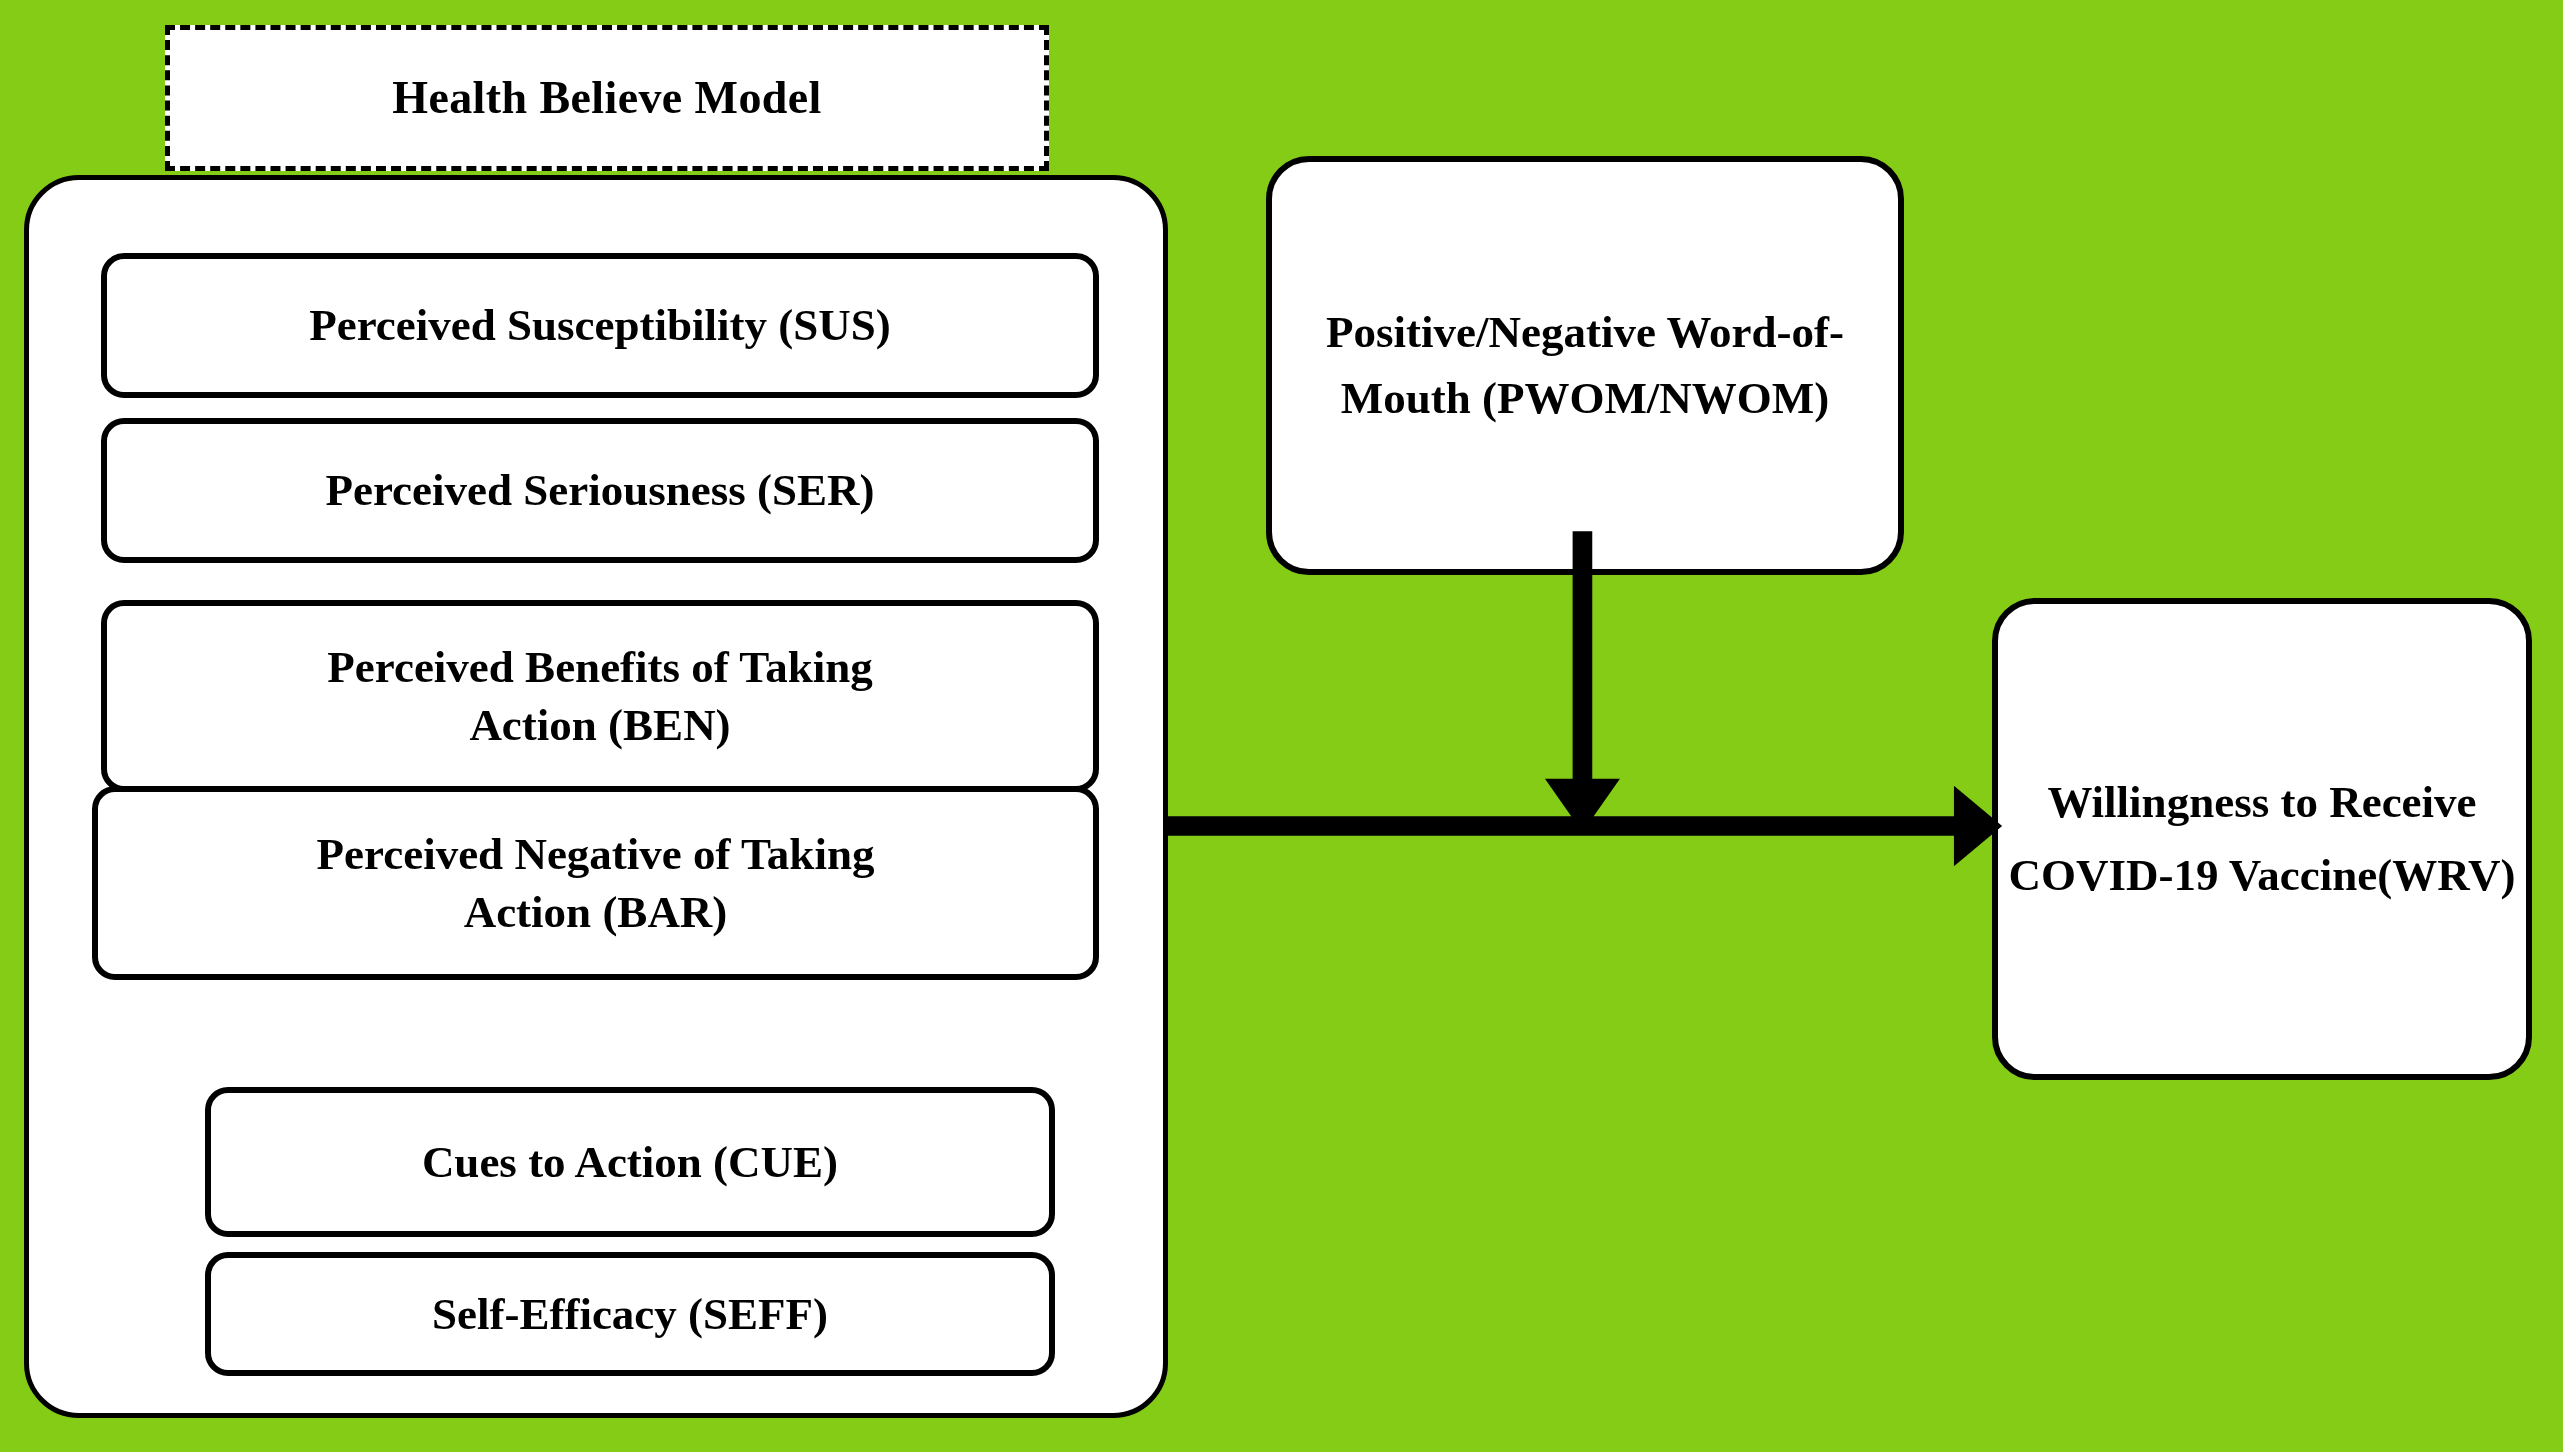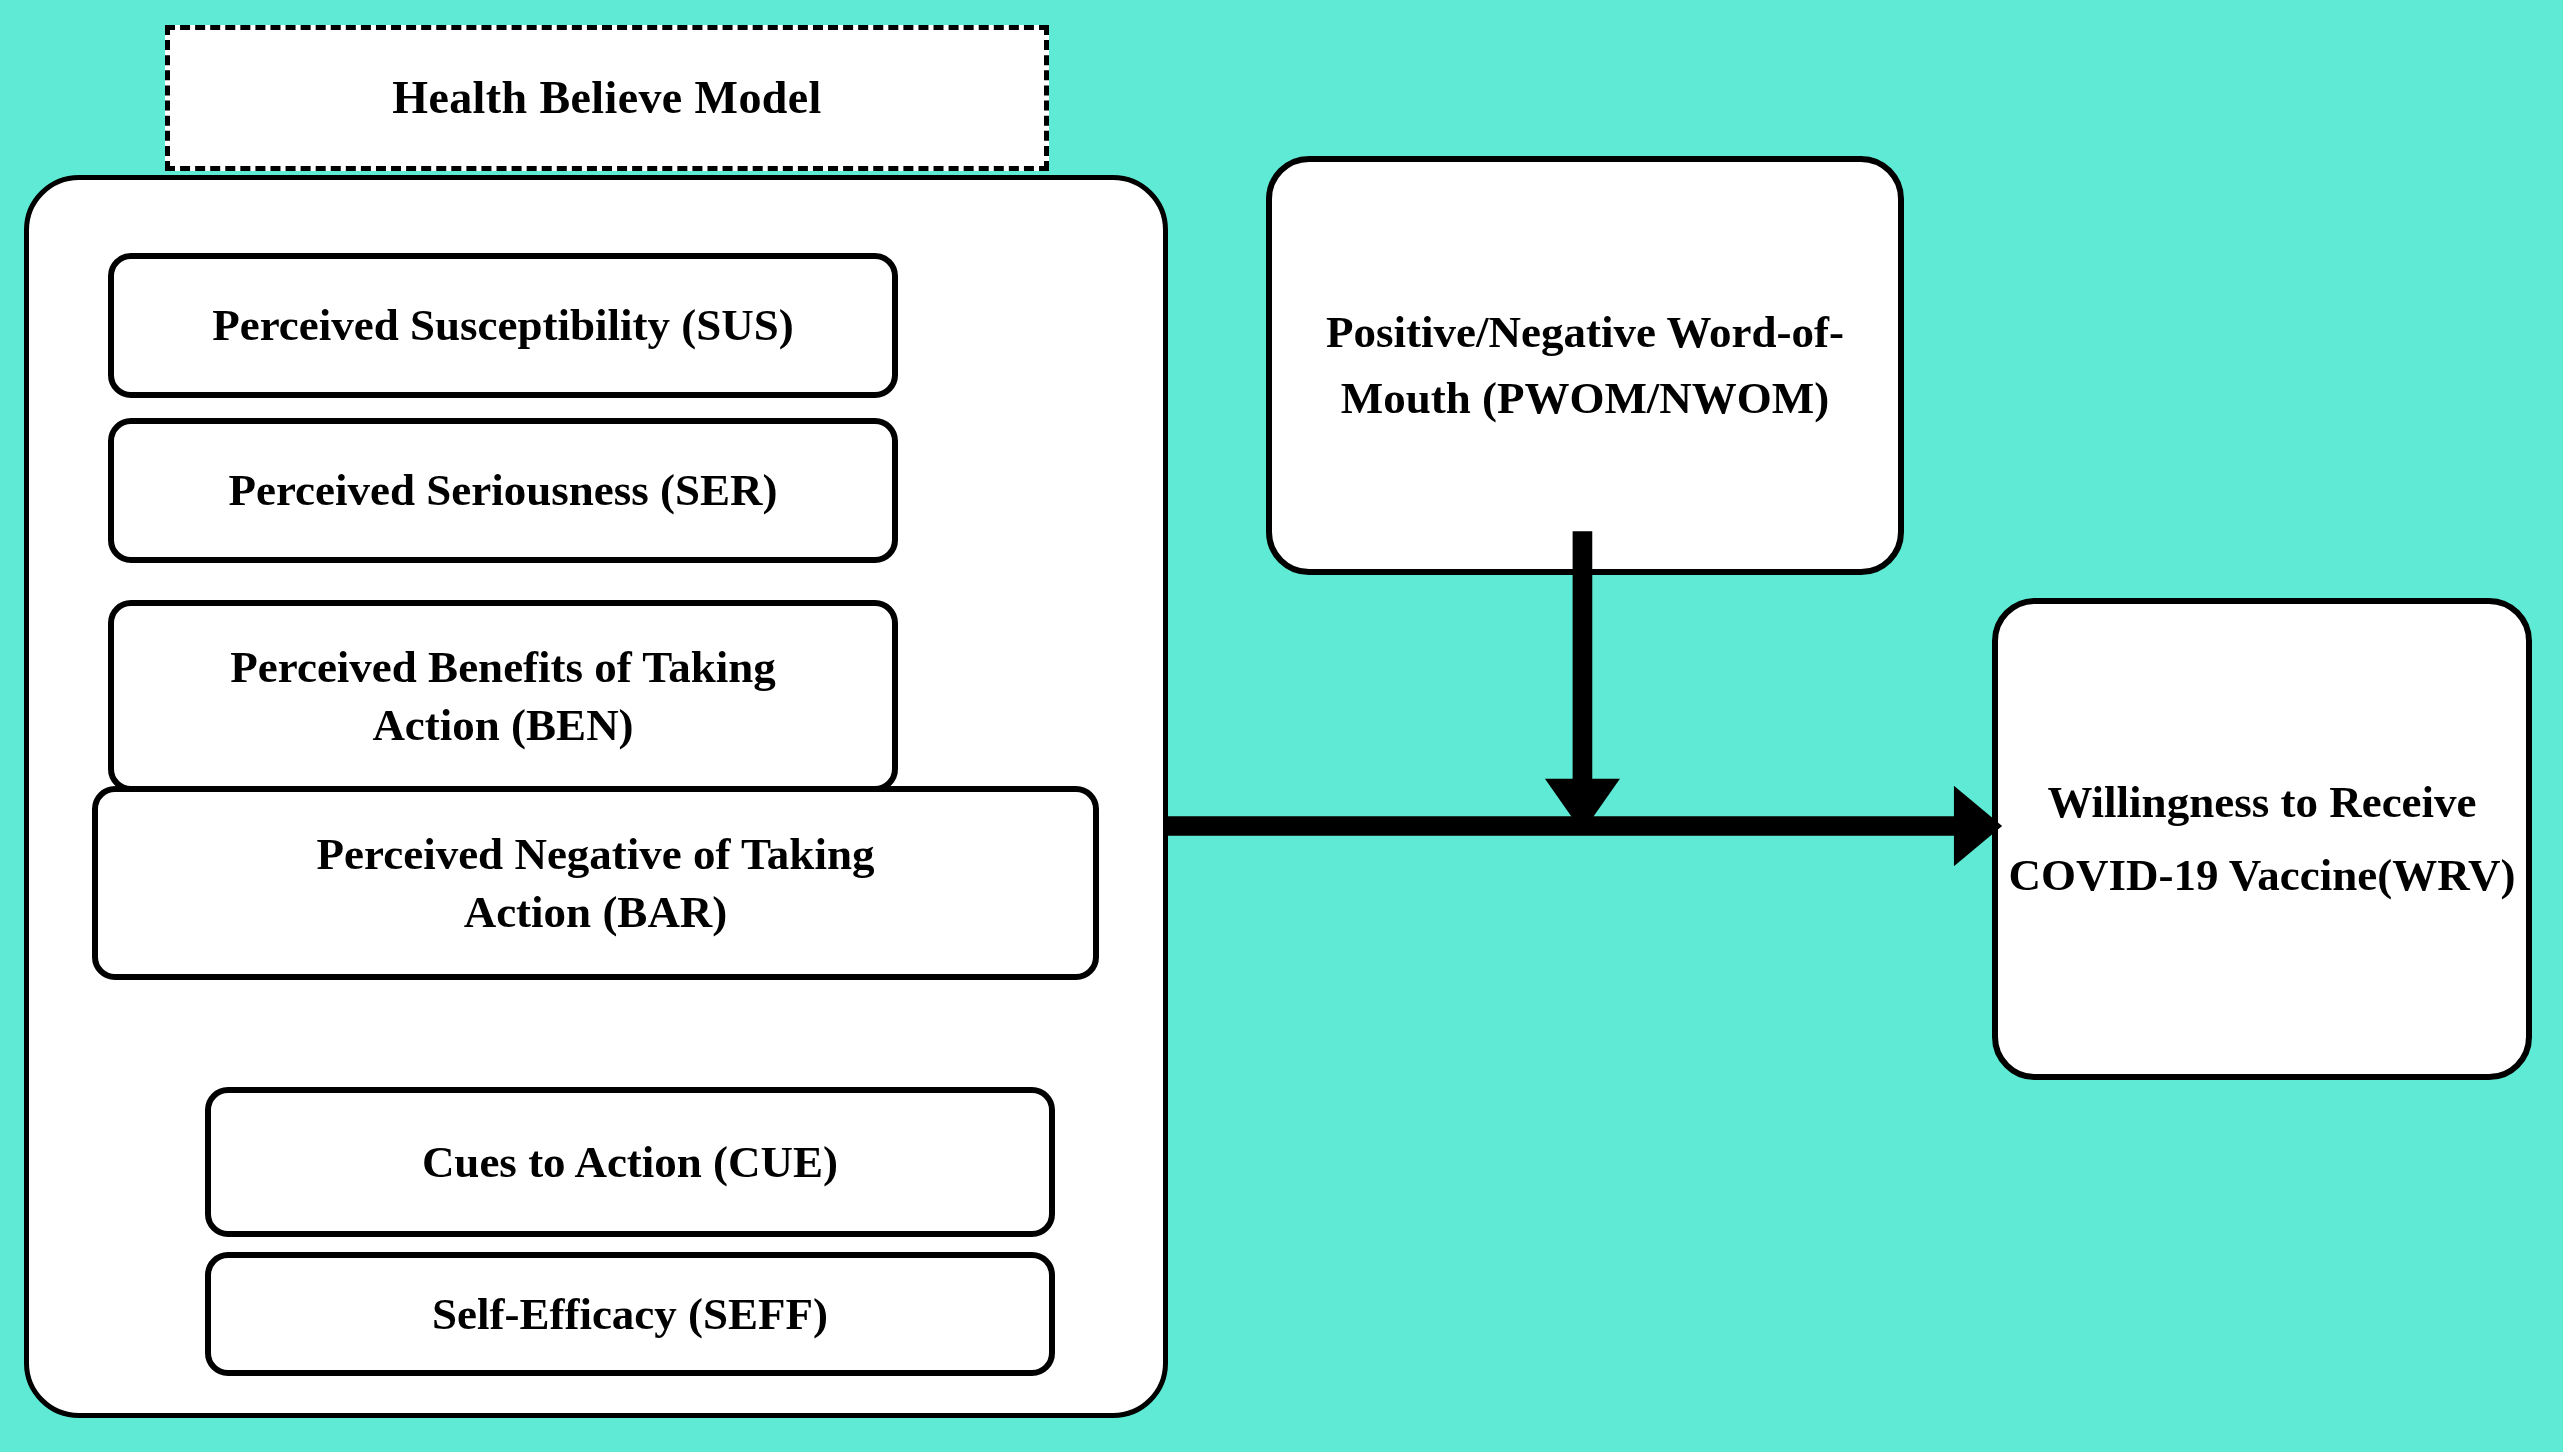--- a/index.html
+++ b/index.html
@@ -4,21 +4,21 @@
 <style>
   html, body {
     margin: 0;
     padding: 0;
     background: #ffffff;
   }
   #canvas {
     position: relative;
     width: 2563px;
     height: 1452px;
-    background: #5eead4;
+    background: #84cc16;
     overflow: hidden;
     font-family: "Liberation Serif", "DejaVu Serif", serif;
     color: #000000;
   }
 
   .node {
     position: absolute;
     box-sizing: border-box;
     display: flex;
     align-items: center;
@@ -53,21 +53,21 @@
     box-sizing: border-box;
     background: #ffffff;
   }
 
   
   .construct {
     border: 6.3px solid #000000;
     border-radius: 23px;
     font-size: 45px;
   }
-  .construct.wide  { left: 101px; width: 790px; margin-left: 7px; }
+  .construct.wide  { left: 101px; width: 998px; }
   .construct.wide2 { left: 92px; width: 1007px; }
   .construct.narrow{ left: 205px; width: 850px; }
 
   .c-sus  { top: 253px;  height: 145px; }
   .c-ser  { top: 418px;  height: 145px; }
   .c-ben  { top: 600px;  height: 192px; }
   .c-bar  { top: 786px;  height: 194px; }
   .c-cue  { top: 1087px; height: 150px; }
   .c-seff { top: 1252px; height: 124px; text-align: center; }
 

